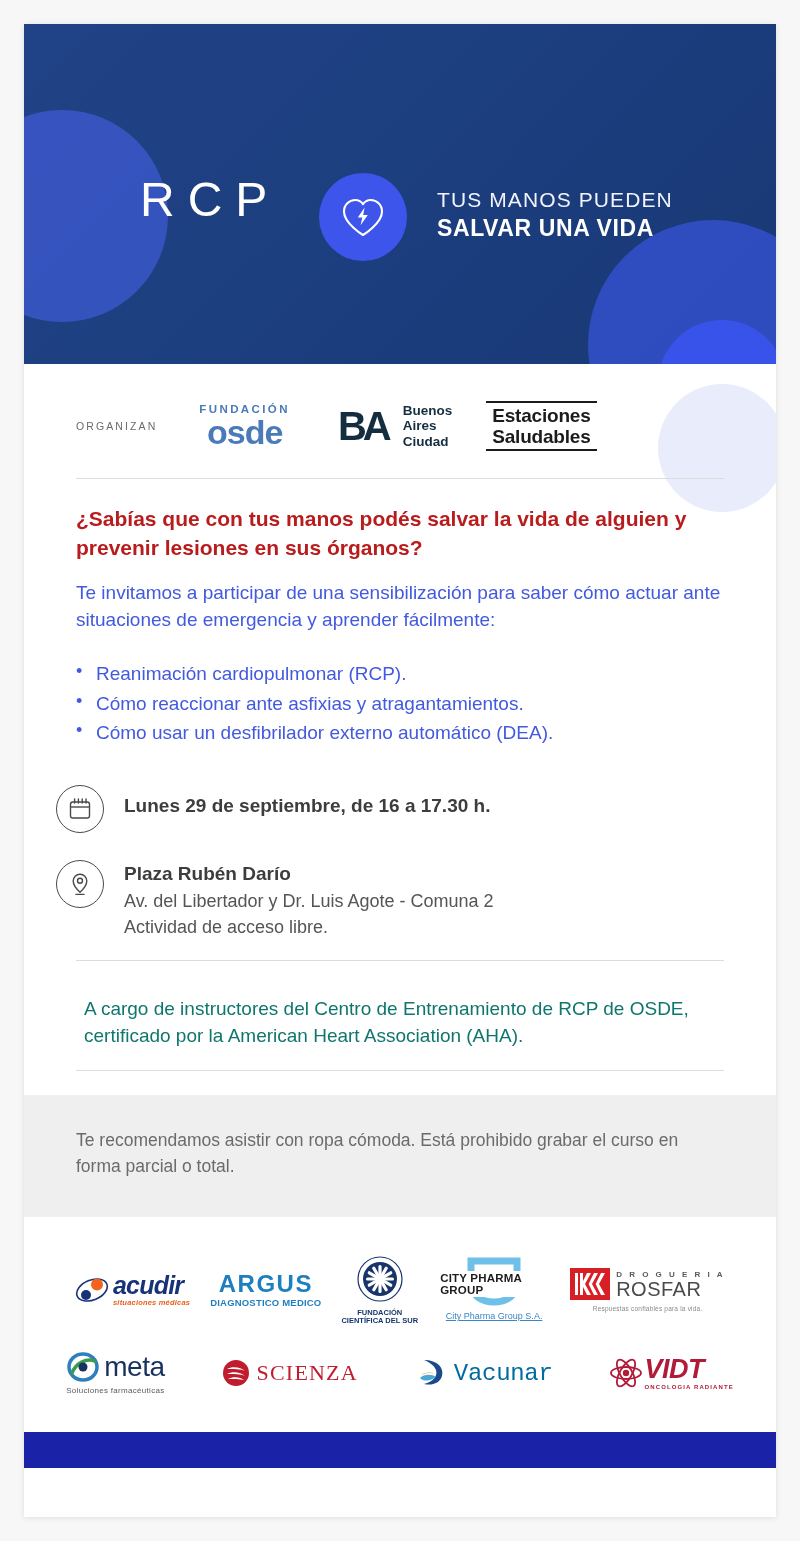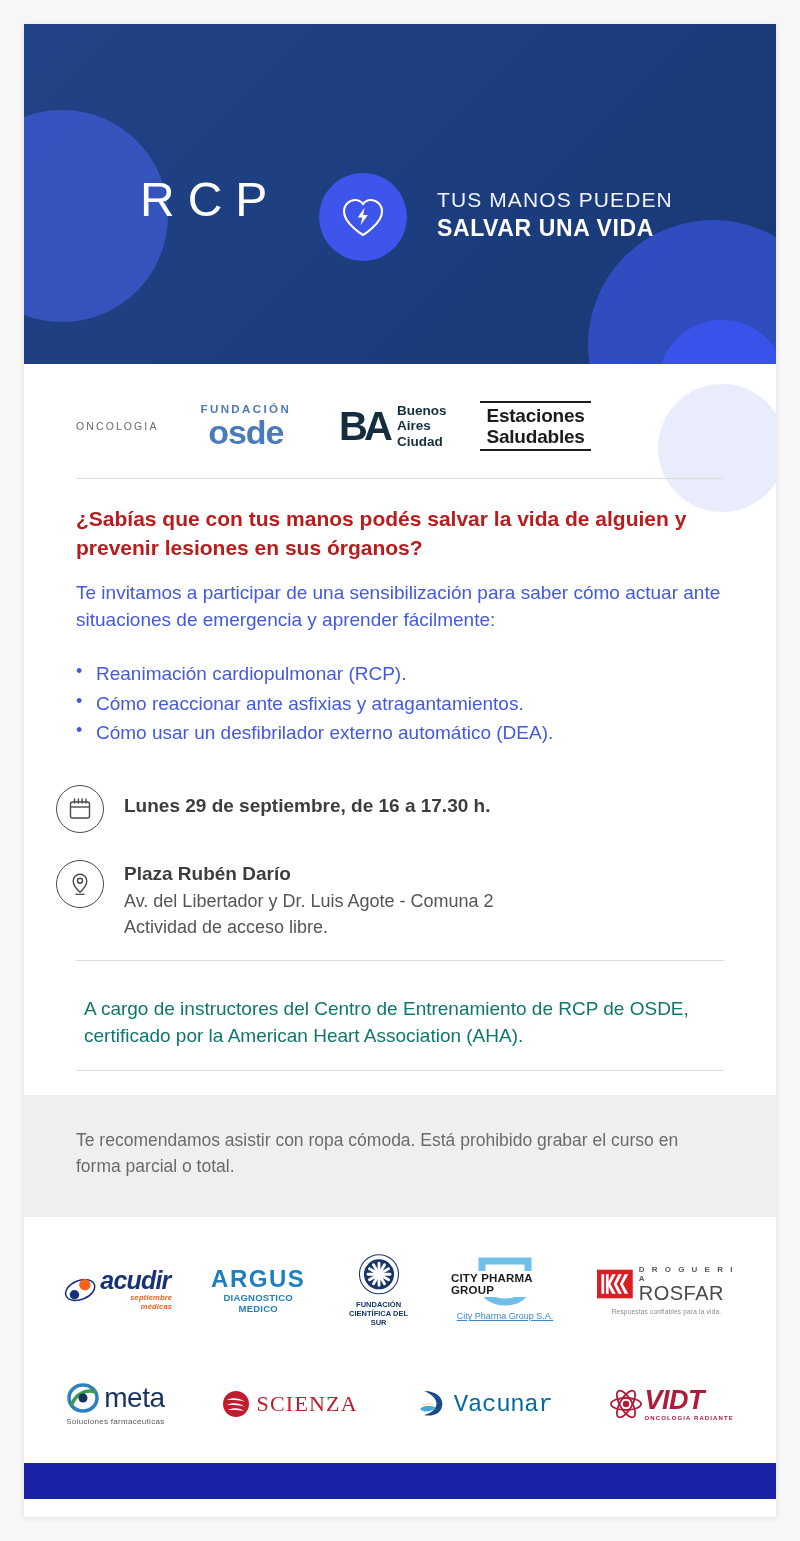--- a/index.html
+++ b/index.html
@@ -187,21 +187,21 @@
     display: flex;
     align-items: center;
     margin-right: 34px;
   }
   .ba-mark {
     font-size: 40px;
     font-weight: 800;
     color: #152e3f;
     letter-spacing: -4px;
     line-height: 1;
-    margin-right: 8px;
+    margin-right: 15px;
     text-align: center;
   }
   .ba-text {
     font-size: 13.5px;
     font-weight: 700;
     color: #152e3f;
     line-height: 1.12;
   }
   .logo-estaciones {
     border-top: 2.5px solid #1b1b1b;
@@ -335,22 +335,22 @@
 
   
   .sponsors {
     padding: 36px 40px 22px 40px;
     background: #ffffff;
   }
   .sponsor-row {
     display: flex;
     align-items: center;
     justify-content: center;
-    gap: 36px;
-    margin-bottom: 40px;
+    gap: 20px;
+    margin-bottom: 9px;
   }
   .sponsor-row:last-child { margin-bottom: 0; }
   .sponsor {
     display: flex;
     flex-direction: column;
     align-items: center;
     justify-content: center;
     height: 74px;
   }
 
@@ -434,21 +434,21 @@
           <div class="tag-bot">SALVAR UNA VIDA</div>
         </div>
       </div>
     </div>
 
     <div class="overflow-circle" style="top:360px;right:-10px;"></div>
 
     <div class="body-pad">
 
       <div class="organizers">
-        <div class="organizan-label">ONCOLOGIA</div>
+        <div class="organizan-label">ORGANIZAN</div>
 
         <div class="logo-osde">
           <div class="osde-top">FUNDACIÓN</div>
           <div class="osde-main">osde</div>
         </div>
 
         <div class="logo-ba">
           <div class="ba-mark">BA</div>
           <div class="ba-text">
             <div>Buenos</div>
@@ -527,21 +527,21 @@
 
         <div class="sponsor">
           <div class="acudir">
             <svg width="34" height="30" viewBox="0 0 34 30" aria-hidden="true">
               <ellipse cx="17" cy="15" rx="16" ry="10" transform="rotate(-22 17 15)" fill="none" stroke="#18327a" stroke-width="1.6"></ellipse>
               <circle cx="22" cy="9.5" r="6" fill="#f2641e"></circle>
               <circle cx="11" cy="20" r="5" fill="#18327a"></circle>
             </svg>
             <div class="acudir-text">
               <div class="acudir-name">acudir</div>
-              <div class="acudir-sub">septiembre médicas</div>
+              <div class="acudir-sub">situaciones médicas</div>
             </div>
           </div>
         </div>
 
         <div class="sponsor">
           <div class="argus-name">ARGUS</div>
           <div class="argus-sub">DIAGNOSTICO MEDICO</div>
         </div>
 
         <div class="sponsor">

